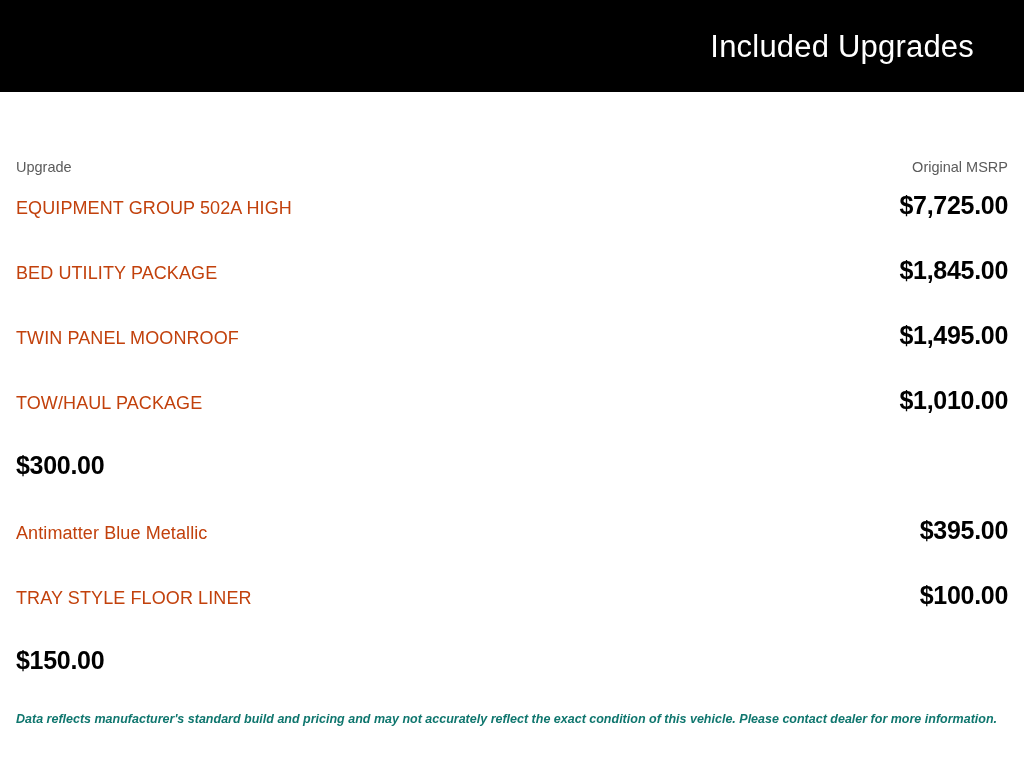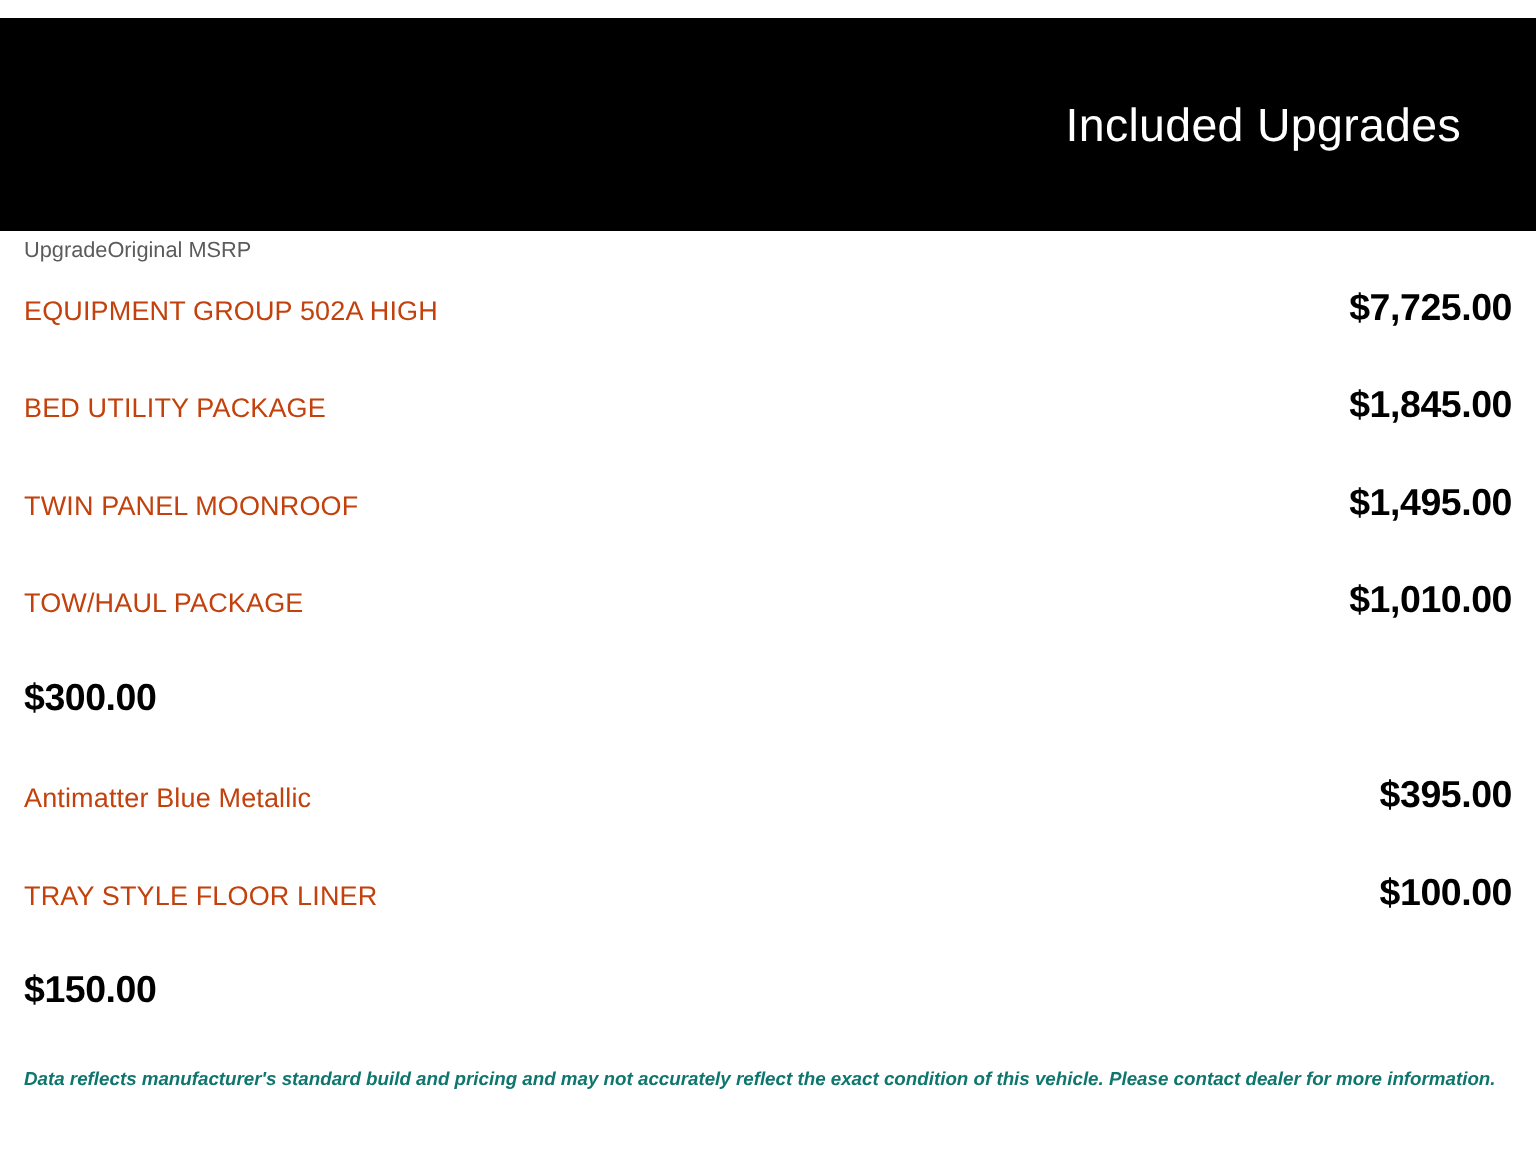--- a/index.html
+++ b/index.html
@@ -15,24 +15,24 @@
   #page {
     position: relative;
     width: 1024px;
     height: 768px;
     background: #ffffff;
     overflow: hidden;
   }
   
   .header-bar {
     position: absolute;
-    top: 12px;
+    top: 0;
     left: 0;
     width: 1024px;
-    height: 142px;
+    height: 92px;
     background: #000000;
     display: flex;
     align-items: center;
     justify-content: flex-end;
   }
   .header-title {
     color: #ffffff;
     font-size: 31px;
     font-weight: 400;
     letter-spacing: 0.2px;
@@ -43,20 +43,21 @@
   .table-wrap {
     position: absolute;
     top: 131px;
     left: 0;
     width: 1024px;
     padding: 0 16px;
   }
   .col-head {
     display: flex;
     align-items: baseline;
+    justify-content: space-between;
     height: 60px;
     padding-top: 28px;
   }
   .col-head .label {
     font-size: 14.5px;
     color: #5b5b5b;
     font-weight: 400;
   }
   .col-head .label.right { text-align: right; }
 

